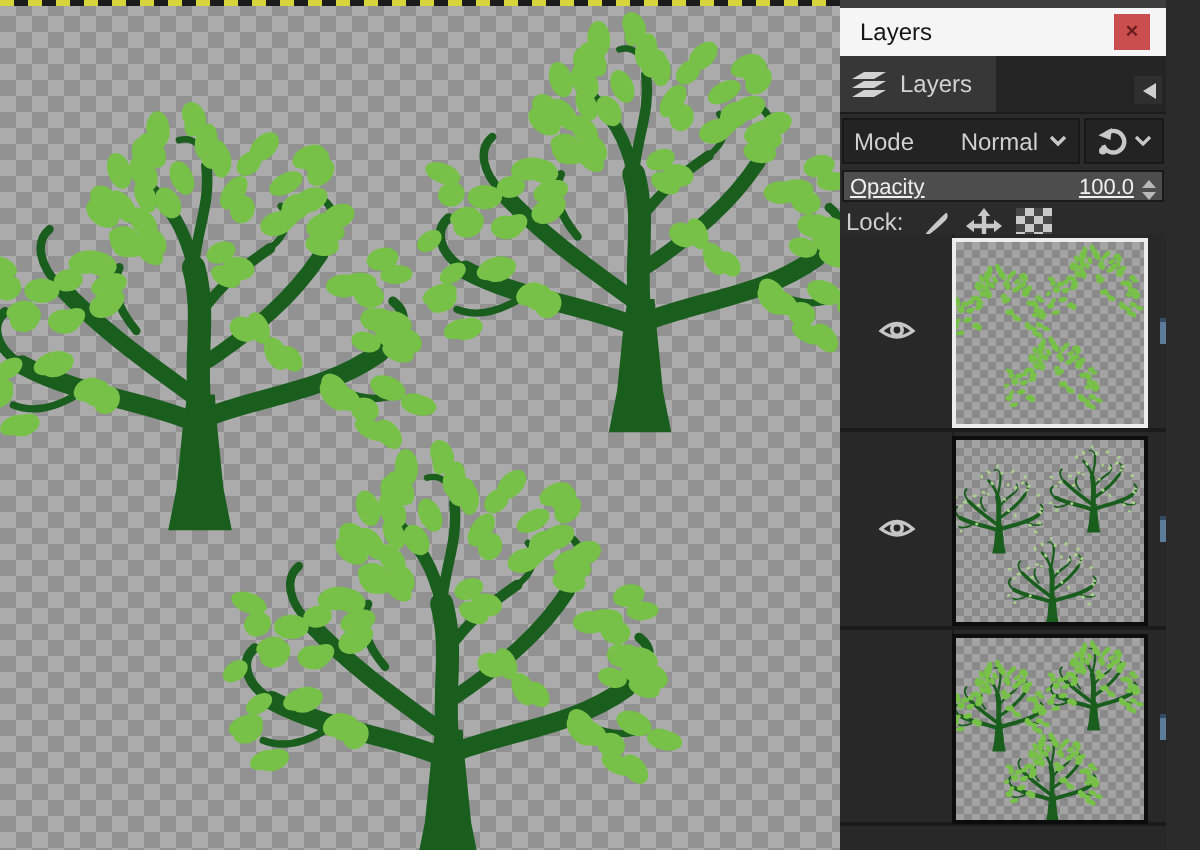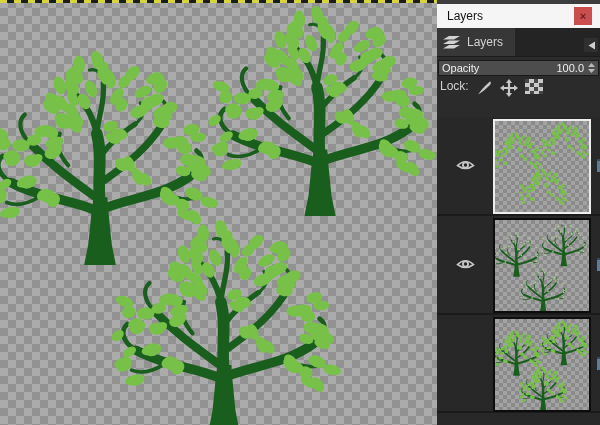--- a/index.html
+++ b/index.html
@@ -8,42 +8,42 @@
 
   
   #canvas{position:absolute;left:0;top:0;width:437px;height:425px;
           background:conic-gradient(#929292 25%, #ababab 0 50%, #929292 0 75%, #ababab 0);
           background-size:16px 16px;}
   #canvas svg{position:absolute;left:0;top:0;}
   #layer-boundary{position:absolute;left:0;top:0;width:437px;height:3px;
           background:repeating-linear-gradient(90deg,#d6d63c 0 7px,#1c1c1c 7px 14px);}
 
   
-  #panel{position:absolute;left:437px;top:0;width:163px;height:425px;background:#2b2b2b;}
+  #panel{position:absolute;left:420px;top:0;width:163px;height:425px;background:#2b2b2b;}
   #topstrip{height:4px;background:#3d3d3d;}
   #titlebar{height:24px;background:#f5f5f5;position:relative;display:flex;align-items:center;}
   #titlebar .t{margin-left:10px;font-size:12px;color:#141414;}
   #closebtn{position:absolute;right:8px;top:3px;width:18px;height:18px;background:#cb4e4e;
             color:#6b1d1d;font-size:11px;font-weight:bold;display:flex;align-items:center;
             justify-content:center;cursor:default;}
   #tabbar{height:28px;background:#242424;position:relative;display:flex;border-bottom:1px solid #1b1b1b;}
   .tab{display:flex;align-items:center;gap:5px;background:#373737;padding:0 12px 0 4px;height:100%;}
   .tab-label{color:#d2d2d2;font-size:12px;}
   #tabmenu{position:absolute;right:2px;bottom:4px;width:14px;height:14px;background:#2f2f2f;
            display:flex;align-items:center;justify-content:center;}
 
   #moderow{height:23px;margin:2px 1px 0 1px;display:flex;gap:2px;}
   .mode-combo{flex:1;background:#232323;border:1px solid #181818;display:flex;align-items:center;
               font-size:12px;color:#cfcfcf;padding:0 5px;}
   .mode-combo .val{margin-left:auto;margin-right:5px;}
   .mode-reset{width:38px;background:#232323;border:1px solid #181818;display:flex;
               align-items:center;justify-content:center;gap:3px;}
 
   #opacityrow{height:14px;margin:3px 1px 0 1px;background:#4d4d4d;border:1px solid #191919;
-              display:flex;align-items:center;font-size:11px;color:#efefef;padding:0 3px;}
+              display:flex;align-items:flex-end;font-size:11px;color:#efefef;padding:0 3px;text-decoration:underline;}
   #opacityrow .val{margin-left:auto;}
   .spinner{display:flex;flex-direction:column;gap:2px;margin-left:4px;}
 
   #lockrow{height:16px;margin-top:3px;display:flex;align-items:flex-start;gap:7px;
            padding-left:3px;font-size:12px;color:#cfcfcf;}
   .checker-icon{width:18px;height:15px;
       background:conic-gradient(#c9c9c9 25%, #474747 0 50%, #c9c9c9 0 75%, #474747 0);
       background-size:9px 8px;}
 
   
@@ -97,20 +97,39 @@
         </svg>
         <span class="tab-label">Layers</span>
       </div>
       <div id="tabmenu">
         <svg width="9" height="11" viewBox="0 0 9 11">
           <polygon points="8,1.5 8,9.5 1.5,5.5" fill="#cfcfcf"></polygon>
         </svg>
       </div>
     </div>
 
+    <div id="moderow">
+      <div class="mode-combo">
+        <span>Mode</span>
+        <span class="val">Normal</span>
+        <svg width="10" height="7" viewBox="0 0 10 7">
+          <polyline points="1.5,1.5 5,5 8.5,1.5" fill="none" stroke="#c8c8c8" stroke-width="1.7"></polyline>
+        </svg>
+      </div>
+      <div class="mode-reset">
+        <svg width="16" height="16" viewBox="0 0 16 16">
+          <path d="M 5.4 3.6 A 5.4 5.4 0 1 1 3.6 9.6" fill="none" stroke="#c8c8c8" stroke-width="2.2"></path>
+          <polygon points="1.2,4.6 8.0,1.0 7.2,7.0" fill="#c8c8c8"></polygon>
+          <circle cx="3.4" cy="12.4" r="1.9" fill="#c8c8c8"></circle>
+        </svg>
+        <svg width="9" height="7" viewBox="0 0 9 7">
+          <polyline points="1,1.5 4.5,5 8,1.5" fill="none" stroke="#c8c8c8" stroke-width="1.6"></polyline>
+        </svg>
+      </div>
+    </div>
 
     <div id="opacityrow">
       <span>Opacity</span>
       <span class="val">100.0</span>
       <span class="spinner">
         <svg width="7" height="4" viewBox="0 0 7 4">
             <polygon points="3.5,0 7,4 0,4" fill="#b9b9b9"></polygon>
           </svg>
         <svg width="7" height="4" viewBox="0 0 7 4">
             <polygon points="0,0 7,0 3.5,4" fill="#b9b9b9"></polygon>

